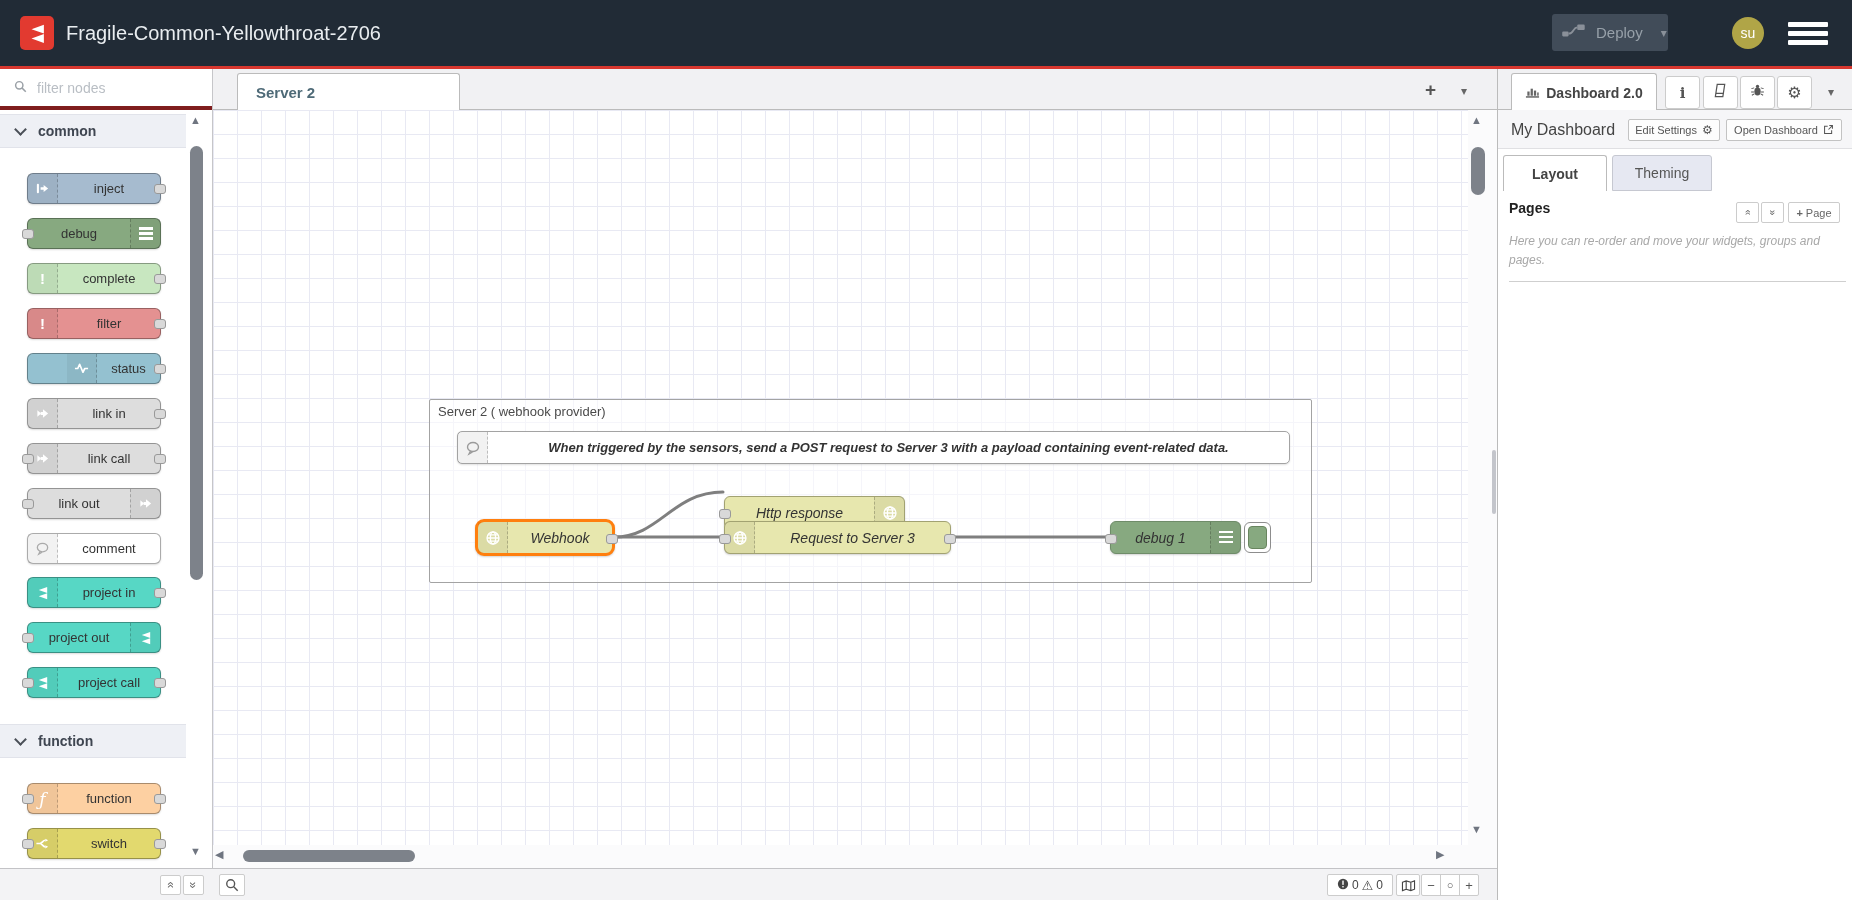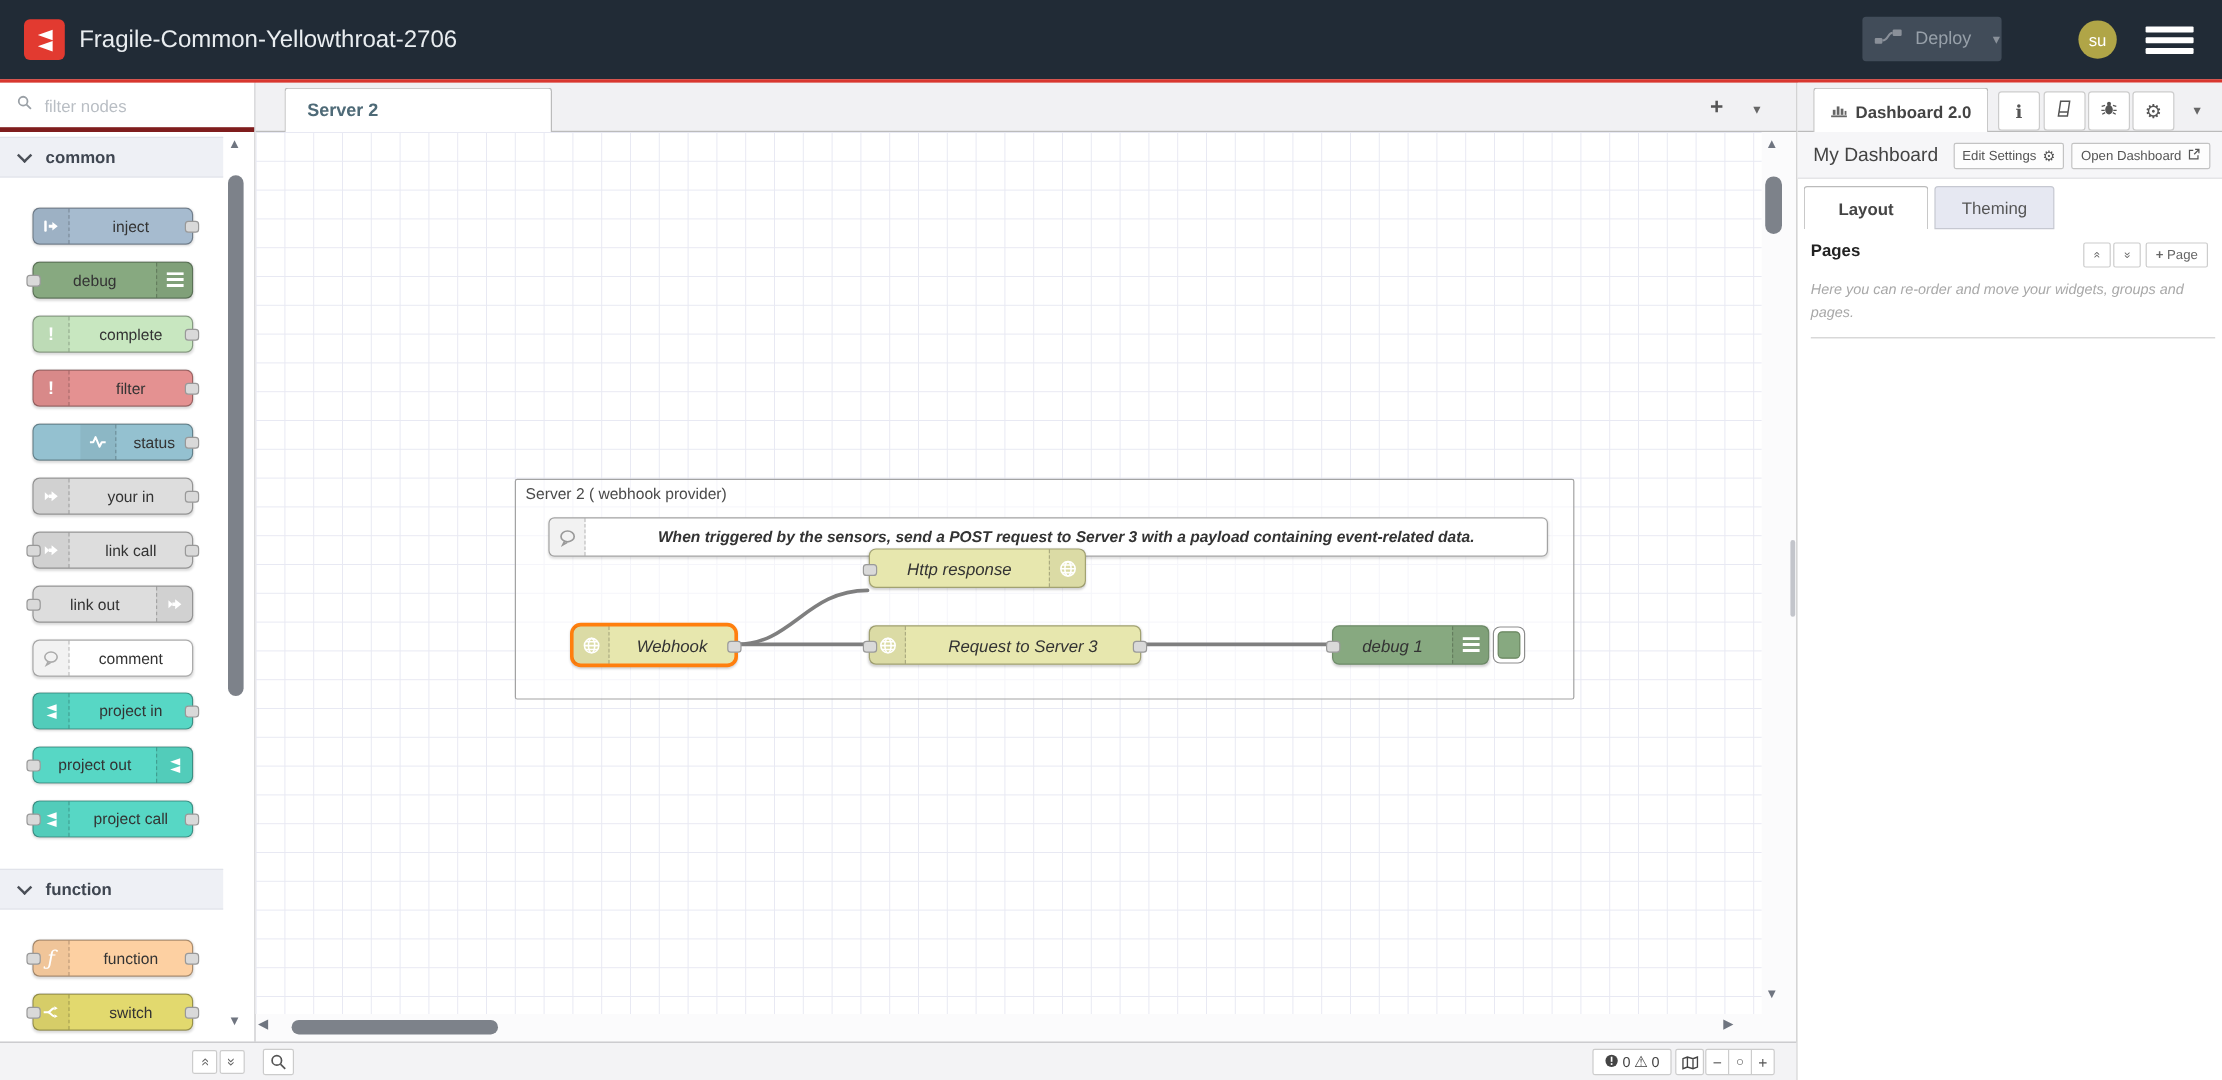--- a/index.html
+++ b/index.html
@@ -198,21 +198,21 @@
     <span class="plabel">status</span>
     <span class="port pr"></span>
   </div>
   <div class="abs pitem" style="left: 27px; top: 398px; background: rgb(221, 221, 221);">
     <span class="picon">
         <svg width="15" height="15" viewBox="0 0 16 16" fill="#fff">
           <path d="M8.5 3.5L14 8l-5.5 4.5v-3H6v-3h2.5z"></path>
           <path d="M2.5 4.5L6.5 8l-4 3.5z"></path>
         </svg>
       </span>
-    <span class="plabel">your in</span>
+    <span class="plabel">link in</span>
     <span class="port pr"></span>
   </div>
   <div class="abs pitem" style="left: 27px; top: 443px; background: rgb(221, 221, 221);">
     <span class="picon">
         <svg width="15" height="15" viewBox="0 0 16 16" fill="#fff">
           <path d="M8.5 3.5L14 8l-5.5 4.5v-3H6v-3h2.5z"></path>
           <path d="M2.5 4.5L6.5 8l-4 3.5z"></path>
         </svg>
       </span>
     <span class="plabel">link call</span>
@@ -331,21 +331,21 @@
           <svg width="16" height="16" viewBox="0 0 16 16" fill="none" stroke="#fff" stroke-width="1.3">
             <circle cx="8" cy="8" r="6"></circle>
             <ellipse cx="8" cy="8" rx="2.6" ry="6"></ellipse>
             <path d="M2 8h12M3.2 4.8h9.6M3.2 11.2h9.6"></path>
           </svg>
         </span>
       <span class="plabel">Webhook</span>
       <span class="port pr"></span>
     </div>
 
-    <div class="abs fnode iconright" style="left: 511px; top: 347px; width: 181px; height: 33px; background: rgb(231, 231, 174);">
+    <div class="abs fnode iconright" style="left: 511px; top: 386px; width: 181px; height: 33px; background: rgb(231, 231, 174);">
       <span class="picon">
           <svg width="16" height="16" viewBox="0 0 16 16" fill="none" stroke="#fff" stroke-width="1.3">
             <circle cx="8" cy="8" r="6"></circle>
             <ellipse cx="8" cy="8" rx="2.6" ry="6"></ellipse>
             <path d="M2 8h12M3.2 4.8h9.6M3.2 11.2h9.6"></path>
           </svg>
         </span>
       <span class="plabel">Http response</span>
       <span class="port pl" style="top:12px;"></span>
     </div>

